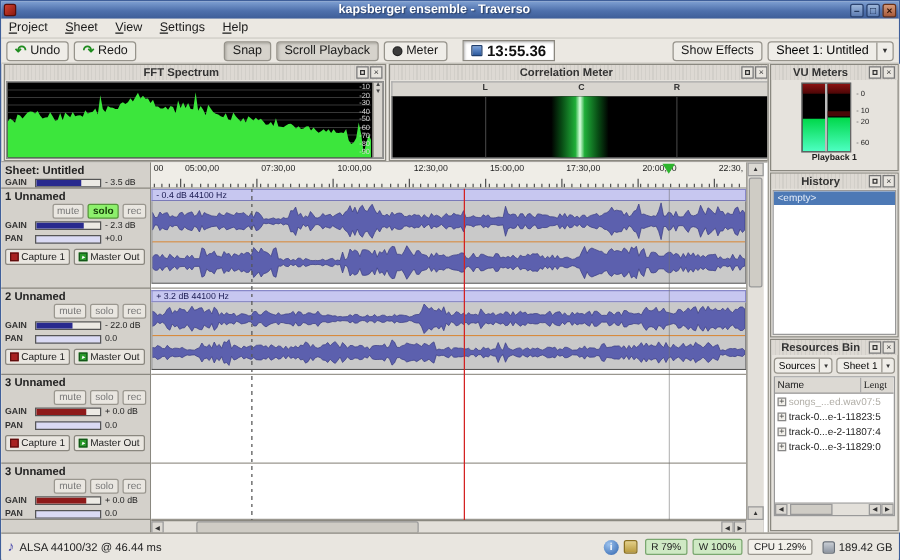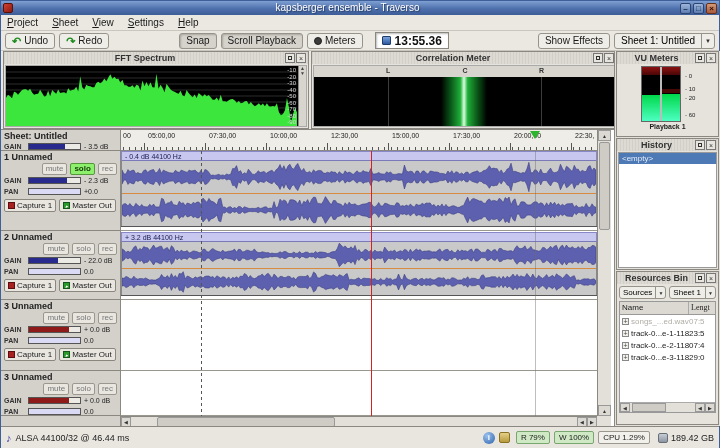--- a/index.html
+++ b/index.html
@@ -4,21 +4,21 @@
 <style>
   * { margin:0; padding:0; box-sizing:border-box; font-family:"Liberation Sans", sans-serif; }
   html,body { width:720px; height:448px; background:#ebe8e2; overflow:hidden; }
   .window { position:relative; width:720px; height:448px; border:1px solid #3f5f9a; background:#ebe8e2; }
 
   
   .titlebar { position:absolute; left:0; top:0; width:100%; height:14px;
     background:linear-gradient(180deg,#7fa0d2 0%,#4e70ac 55%,#3d5d98 100%);
     display:flex; align-items:center; padding:0 2px; }
   .titlebar .app-ic { width:10px; height:10px; background:linear-gradient(135deg,#d04030,#8c1a10); border:1px solid #5a0e08; border-radius:2px; margin-right:4px; }
-  .titlebar .ttl { flex:1; text-align:center; color:#fff; font-size:10px; font-weight:normal; text-shadow:1px 1px 1px #2a3f66; line-height:14px; }
+  .titlebar .ttl { flex:1; text-align:center; color:#fff; font-size:10px; font-weight:bold; text-shadow:1px 1px 1px #2a3f66; line-height:14px; }
   .winbtn { width:11px; height:11px; margin-left:2px; border:1px solid #2d4470; border-radius:2px;
     background:linear-gradient(180deg,#9db6da,#5c7cb2); color:#0e2244; font-size:8px; line-height:9px; text-align:center; font-weight:bold; }
   .winbtn.close { background:linear-gradient(180deg,#d49a7a,#a85a3a); border-color:#6a3015; color:#2e0e02; }
 
   
   .menubar { position:absolute; left:0; top:14px; width:100%; height:16px; background:#ebe8e2; border-bottom:1px solid #c9c6bf;
     display:flex; align-items:center; padding-left:6px; gap:14px; }
   .menubar span { display:inline-block; font-size:10px; color:#1a1a1a; }
   .menubar span::first-letter { text-decoration:underline; }
 
@@ -83,21 +83,21 @@
   .vu-scale span:nth-child(3) { top:31px; }
   .vu-scale span:nth-child(4) { top:48px; }
   .vu-lab { position:absolute; left:0; right:0; top:59px; text-align:center; font-size:7px; font-weight:bold; color:#222; }
 
   .hist-sec { top:87px; height:132px; }
   .hist-list { margin:1px; height:116px; background:#fff; border:1px solid #999; overflow:hidden; }
   .hist-item { font-size:8px; padding:1px 3px; background:#4d79b5; color:#e4ecf8; }
 
   .res-sec { top:220px; height:154px; }
   .res-combos { display:flex; gap:3px; padding:2px; }
-  .res-combos .combo { height:13px; flex:1; }
+  .res-combos .combo { height:13px; flex:1;text-align:right; }
   .res-combos .cval { font-size:8px; padding:0 3px; flex:1; }
   .res-combos .carr { width:10px; font-size:5px; }
   .res-table { margin:0 2px; background:#fff; border:1px solid #999; height:112px; position:relative; overflow:hidden; }
   .res-hrow { display:flex; height:13px; background:#dcd9d3; border-bottom:1px solid #999; font-size:8px; color:#222; }
   .res-hrow .c1 { flex:1; padding:1px 2px; border-right:1px solid #aaa; }
   .res-hrow .c2 { width:26px; padding:1px 2px; overflow:hidden; white-space:nowrap;font-family:Liberation Serif, serif; }
   .res-row { display:flex; align-items:center; height:12px; font-size:8px; color:#222; white-space:nowrap; }
   .res-row.dim { color:#b0ada6; }
   .res-row .plus { width:7px; height:7px; border:1px solid #888; background:#f2f0ea; color:#444; font-size:7px; line-height:5px; text-align:center; margin:0 2px; flex:none; }
   .res-row .rn { flex:1; overflow:hidden; }
@@ -196,21 +196,21 @@
     </div>
     <div style="width:66px"></div>
     <div class="tbtn pressed">
       <span>Snap</span>
     </div>
     <div class="tbtn pressed">
       <span>Scroll Playback</span>
     </div>
     <div class="tbtn">
       <span class="rec-dot"></span>
-      <span>Meters</span>
+      <span>Meter</span>
     </div>
     <div class="timebox">
       <span class="clock-ic"></span>
       <span class="tval">13:55.36</span>
     </div>
     <div class="tb-spacer"></div>
     <div class="tbtn">
       <span>Show Effects</span>
     </div>
     <div class="combo">

